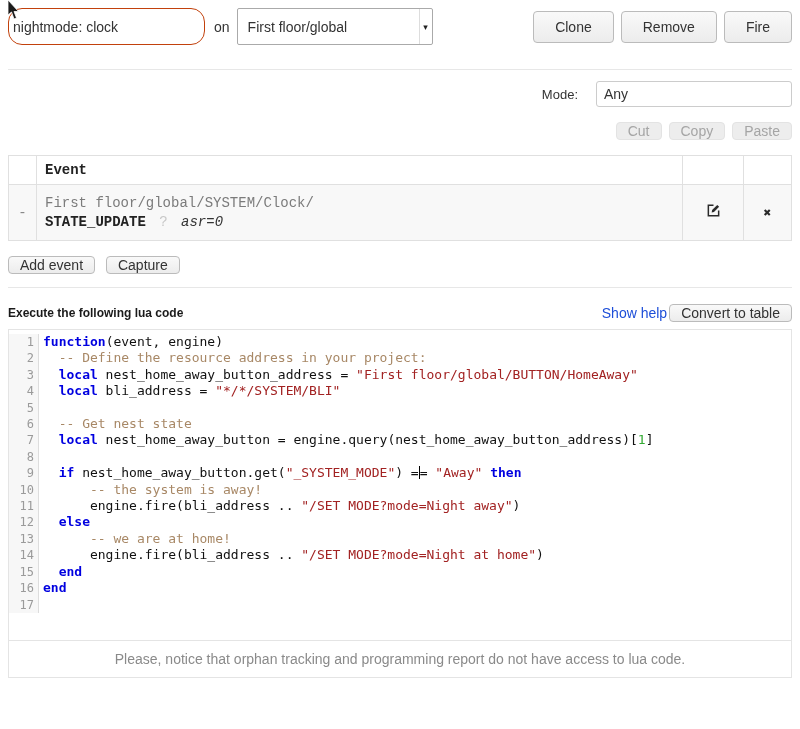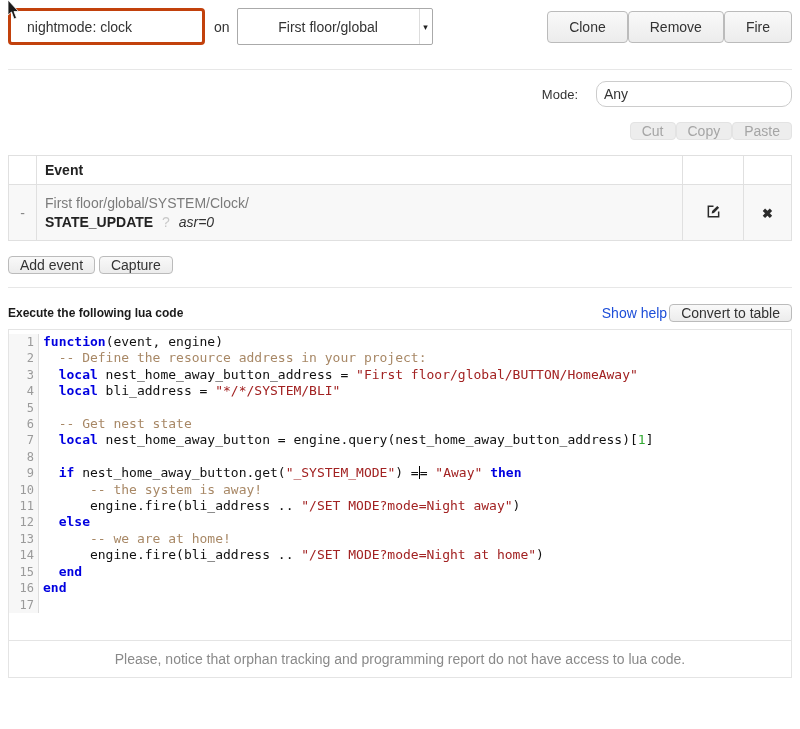--- a/index.html
+++ b/index.html
@@ -6,65 +6,65 @@
   html,body { margin:0; padding:0; background:#fff; }
   body {
     width:800px; height:729px; position:relative;
     font-family:"Liberation Sans", sans-serif; font-size:14px; color:#333;
   }
   .page { padding:8px; }
 
   
   .top-row { display:flex; align-items:center; }
   .name-input {
-    width:197px; height:37px; border:3px solid #c2410c; border-radius:4px;
-    padding:6px 16px; font-family:"Liberation Sans",sans-serif; font-size:14px; color:#333;
+    width:197px; height:37px; border:1px solid #c2410c; border-radius:14px;
+    padding:6px 4px; font-family:"Liberation Sans",sans-serif; font-size:14px; color:#333;
   }
   .on-label { margin:0 7px 0 9px; color:#333; }
   .select-box {
     width:196px; height:37px; border:1px solid #aaa; border-radius:2px;
     display:flex; align-items:center; background:#fff; position:relative; cursor:default;
   }
-  .select-box .sel-text { padding:0 10px; flex:1;text-align:center; }
+  .select-box .sel-text { padding:0 10px; flex:1; }
   .select-box .sel-arrow {
     width:13px; align-self:stretch; display:flex; align-items:center; justify-content:center;
     border-left:1px solid #ddd; font-size:9px; color:#222;
   }
   .spacer { flex:1; }
   .btn {
     display:inline-block; background:linear-gradient(#f9f9f9,#ececec);
     border:1px solid #bbb; border-radius:4px; color:#333;
     font-family:"Liberation Sans",sans-serif; font-size:14px;
     padding:7px 21px; cursor:pointer; text-align:center;
   }
-  .btn + .btn { }
+  .btn + .btn { margin-left:7px; }
   .btn-sm { padding:0 11px; }
   .btn-disabled {
     background:#ededed; border:1px solid #e3e3e3; color:#a5a5a5; cursor:default;
   }
 
   .divider { border:none; border-top:1px solid #e7e7e7; margin:0; }
   .div1 { margin-top:24px; }
 
   
   .mode-row { display:flex; justify-content:flex-end; align-items:center; margin-top:11px; }
   .mode-label { font-size:13px; margin-right:18px; color:#333; }
   .mode-input {
-    width:196px; height:26px; border:1px solid #ccc; border-radius:10px;
+    width:196px; height:26px; border:1px solid #ccc; border-radius:3px;
     padding:2px 7px; font-family:"Liberation Sans",sans-serif; font-size:14px; color:#333;
   }
 
   
   .clip-row { display:flex; justify-content:flex-end; margin-top:15px; }
 
   
   table.events {
     width:100%; border-collapse:collapse; margin-top:15px; font-size:14px;
   }
-  table.events td, table.events th { border:1px solid #e0e0e0; vertical-align:middle; }
+  table.events td, table.events th { border:1px solid #e0e0e0; vertical-align:middle;font-family:Liberation Mono, monospace; }
   table.events th.ev-head { text-align:left; font-weight:bold; padding:6px 8px; color:#222; }
   .col-dash  { width:28px; text-align:center; color:#888; }
   .col-edit  { width:61px; text-align:center; }
   .col-close { width:48px; text-align:center; }
   tr.data-row td { background:#f8f8f8; height:56px; }
   td.ev-cell { padding:4px 8px; line-height:19px; }
   .ev-path { color:#7b7b7b; }
   .ev-name { font-weight:bold; color:#222; }
   .ev-hint { color:#c8c8c8; margin:0 5px; }
   .ev-params { font-style:italic; color:#333; }

